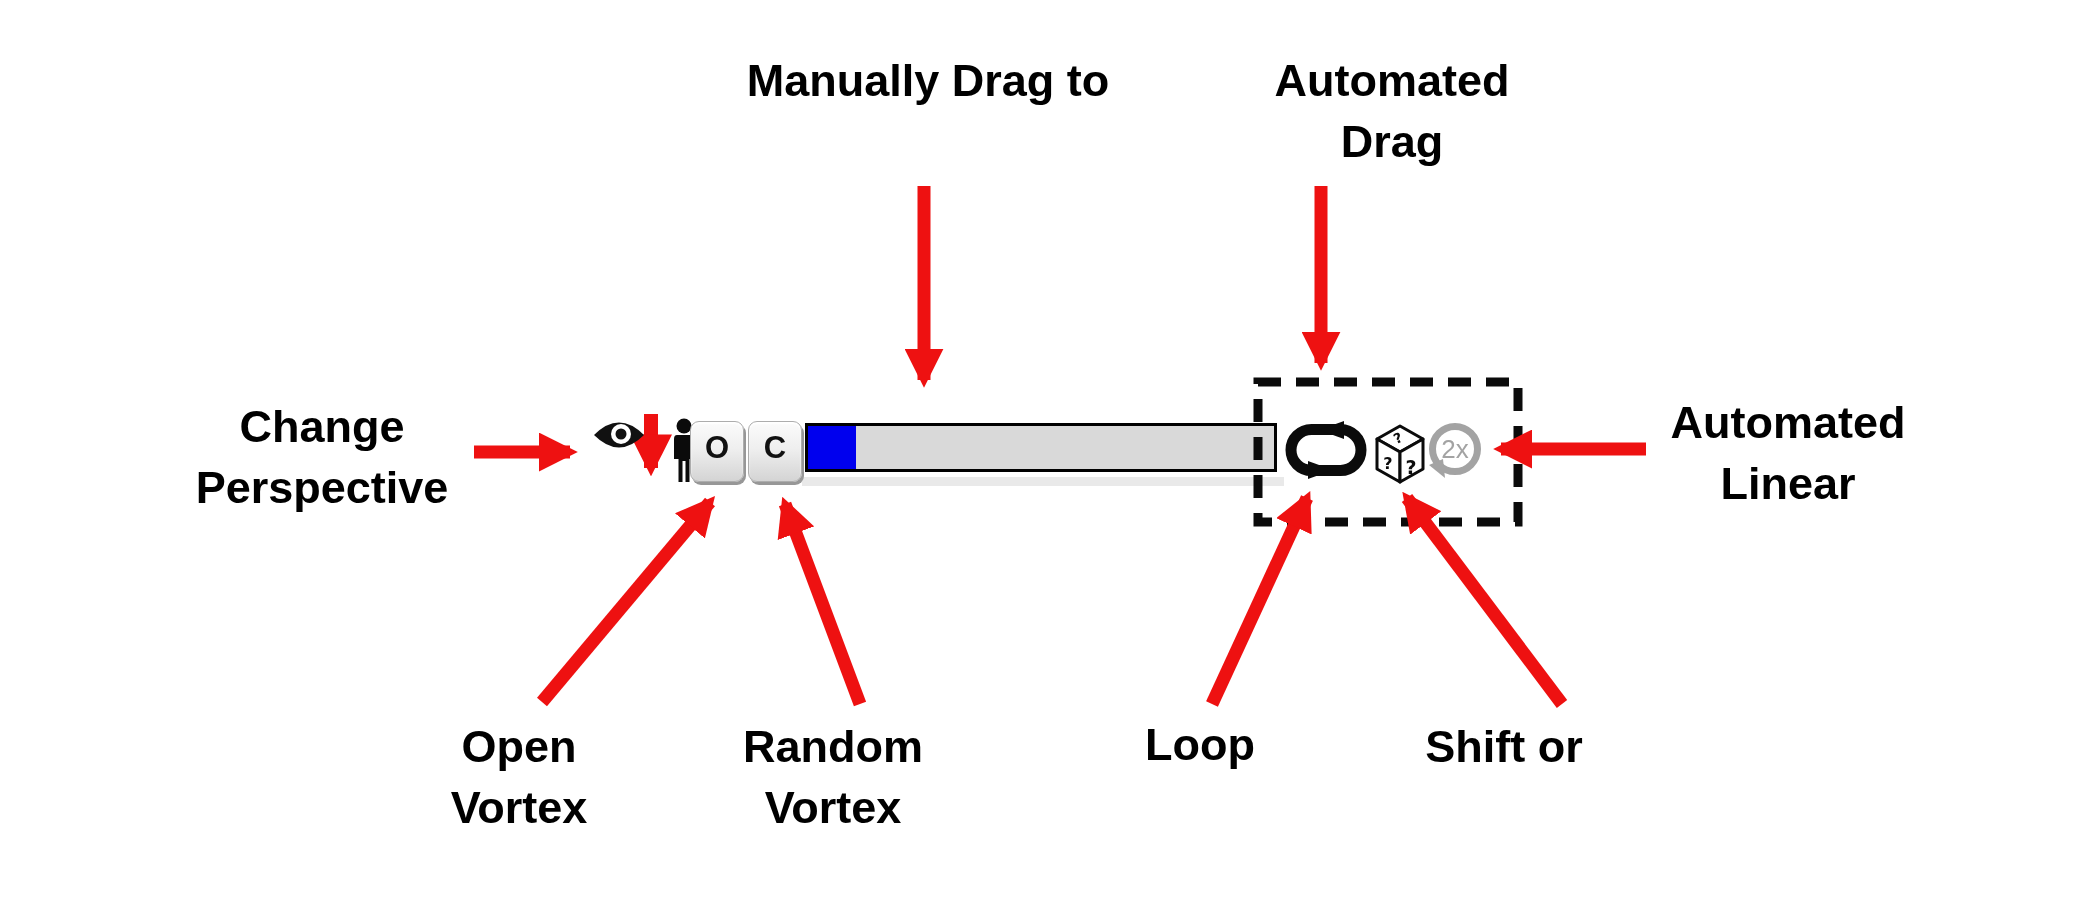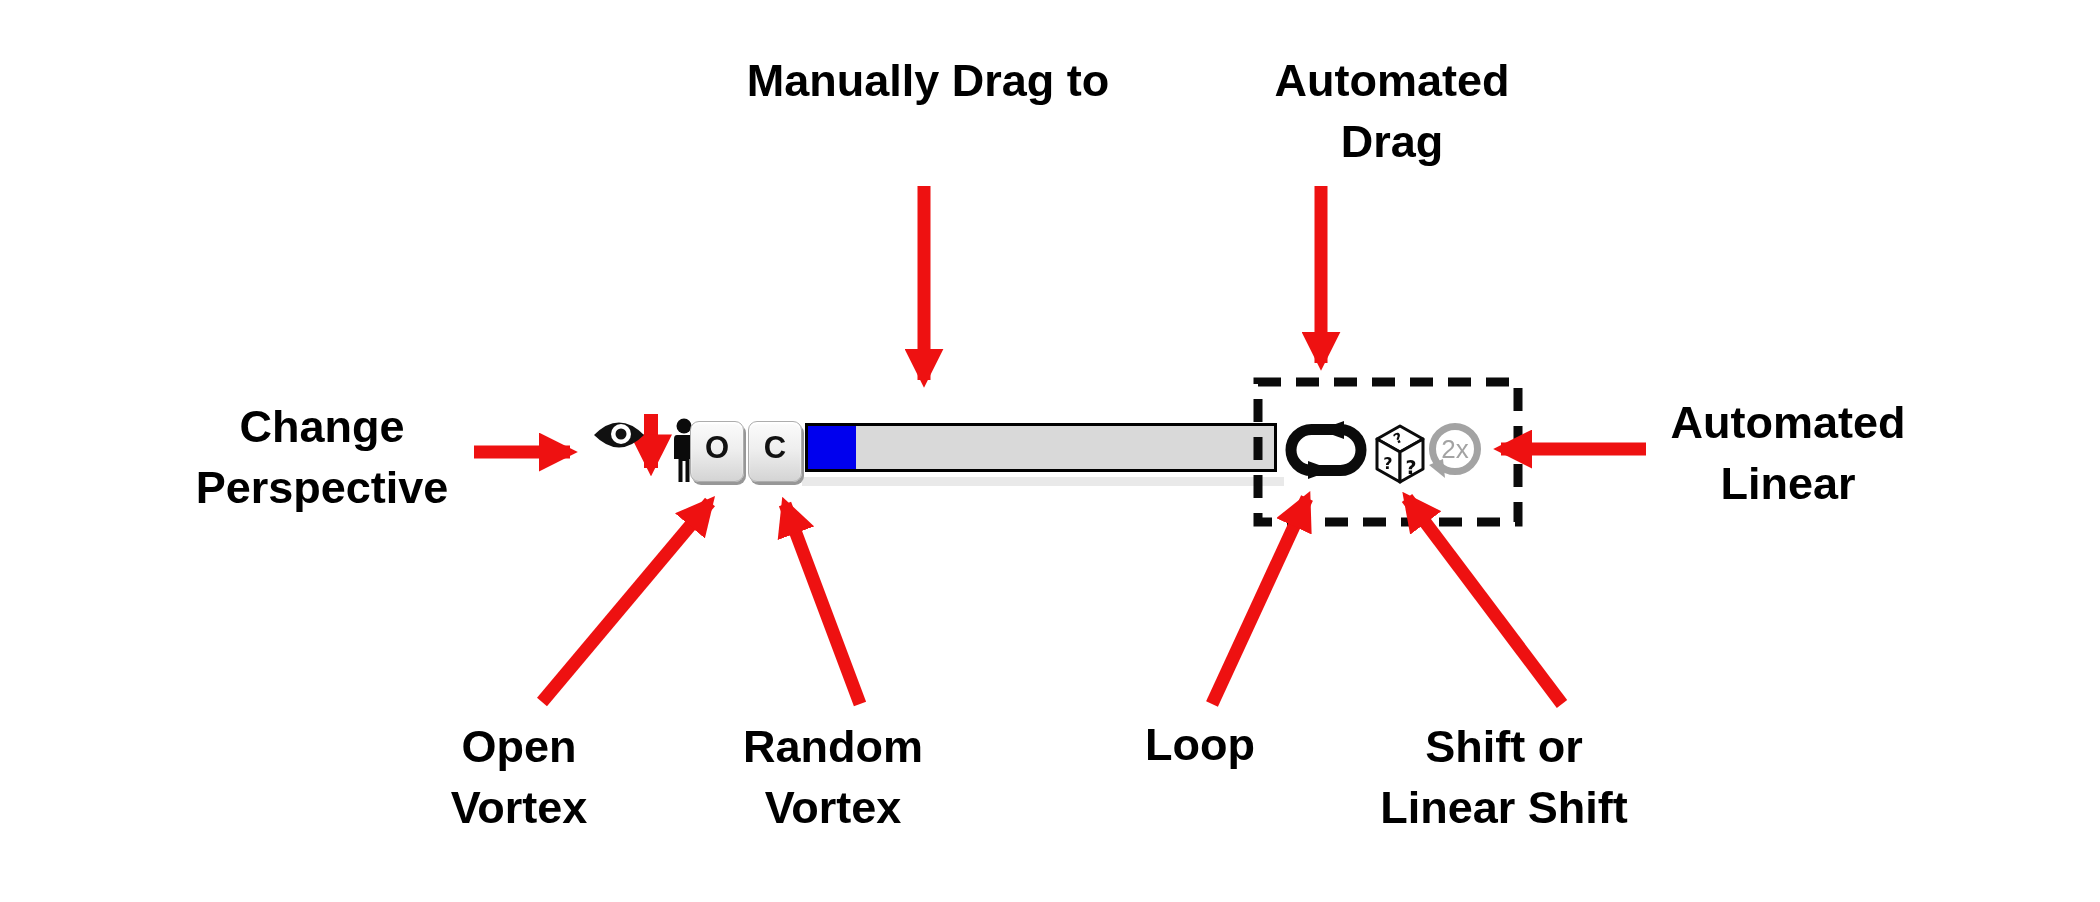--- a/index.html
+++ b/index.html
@@ -87,21 +87,20 @@
   <span>Random</span><br>
   <span>Vortex</span>
 </div>
 
 <div class="lbl" style="left:1200px;top:714px">
   <span>Loop</span>
 </div>
 
 <div class="lbl" style="left:1504px;top:716px">
   <span>Shift or</span><br>
-  <span>Linear Shift</span>
 </div>
 
 <svg class="abs eye" style="left:593px;top:419px" width="52" height="32" viewBox="0 0 52 32">
   <path d="M1,16 Q26,-9 51,16 Q26,41 1,16 Z" fill="#111"></path>
   <circle cx="28" cy="15" r="10" fill="#fff"></circle>
   <circle cx="28" cy="15" r="5.5" fill="#111"></circle>
 </svg>
 
 <svg class="abs widget" style="left:666px;top:418px" width="36" height="66" viewBox="0 0 36 66">
   <circle cx="18" cy="8" r="7.5" fill="#0b0b0b"></circle>

